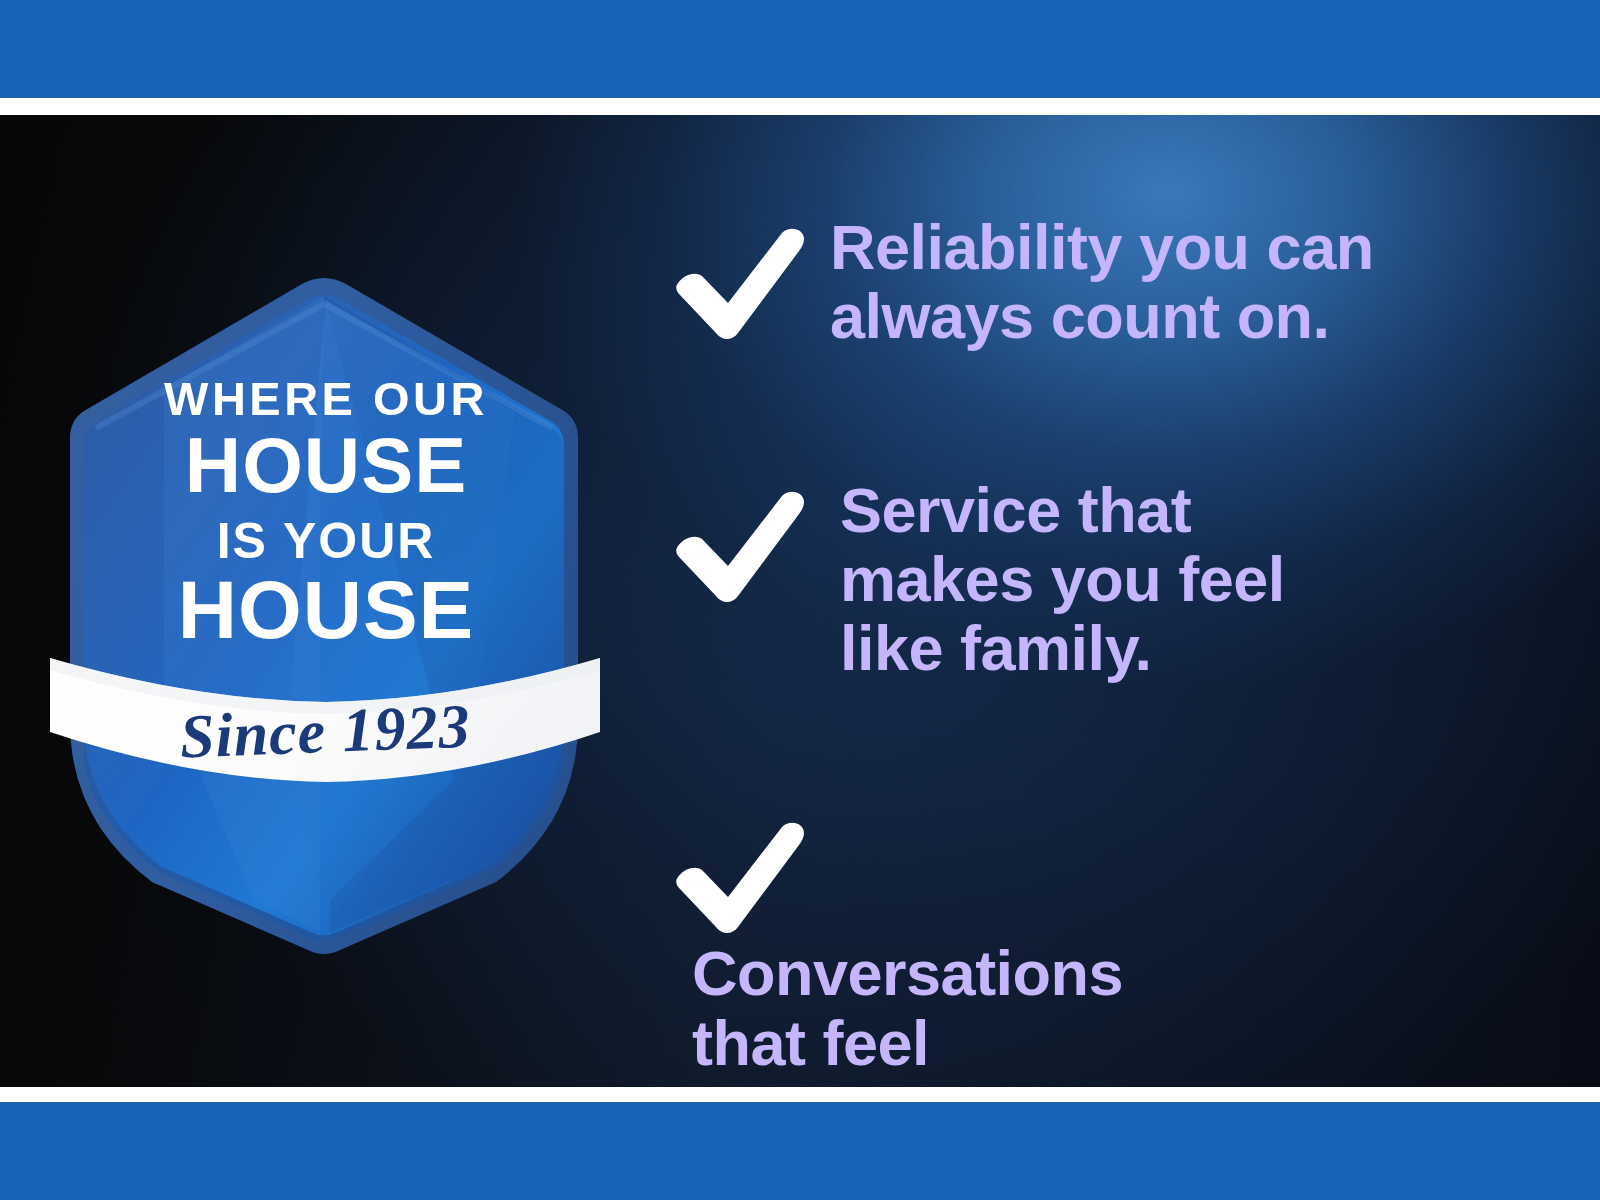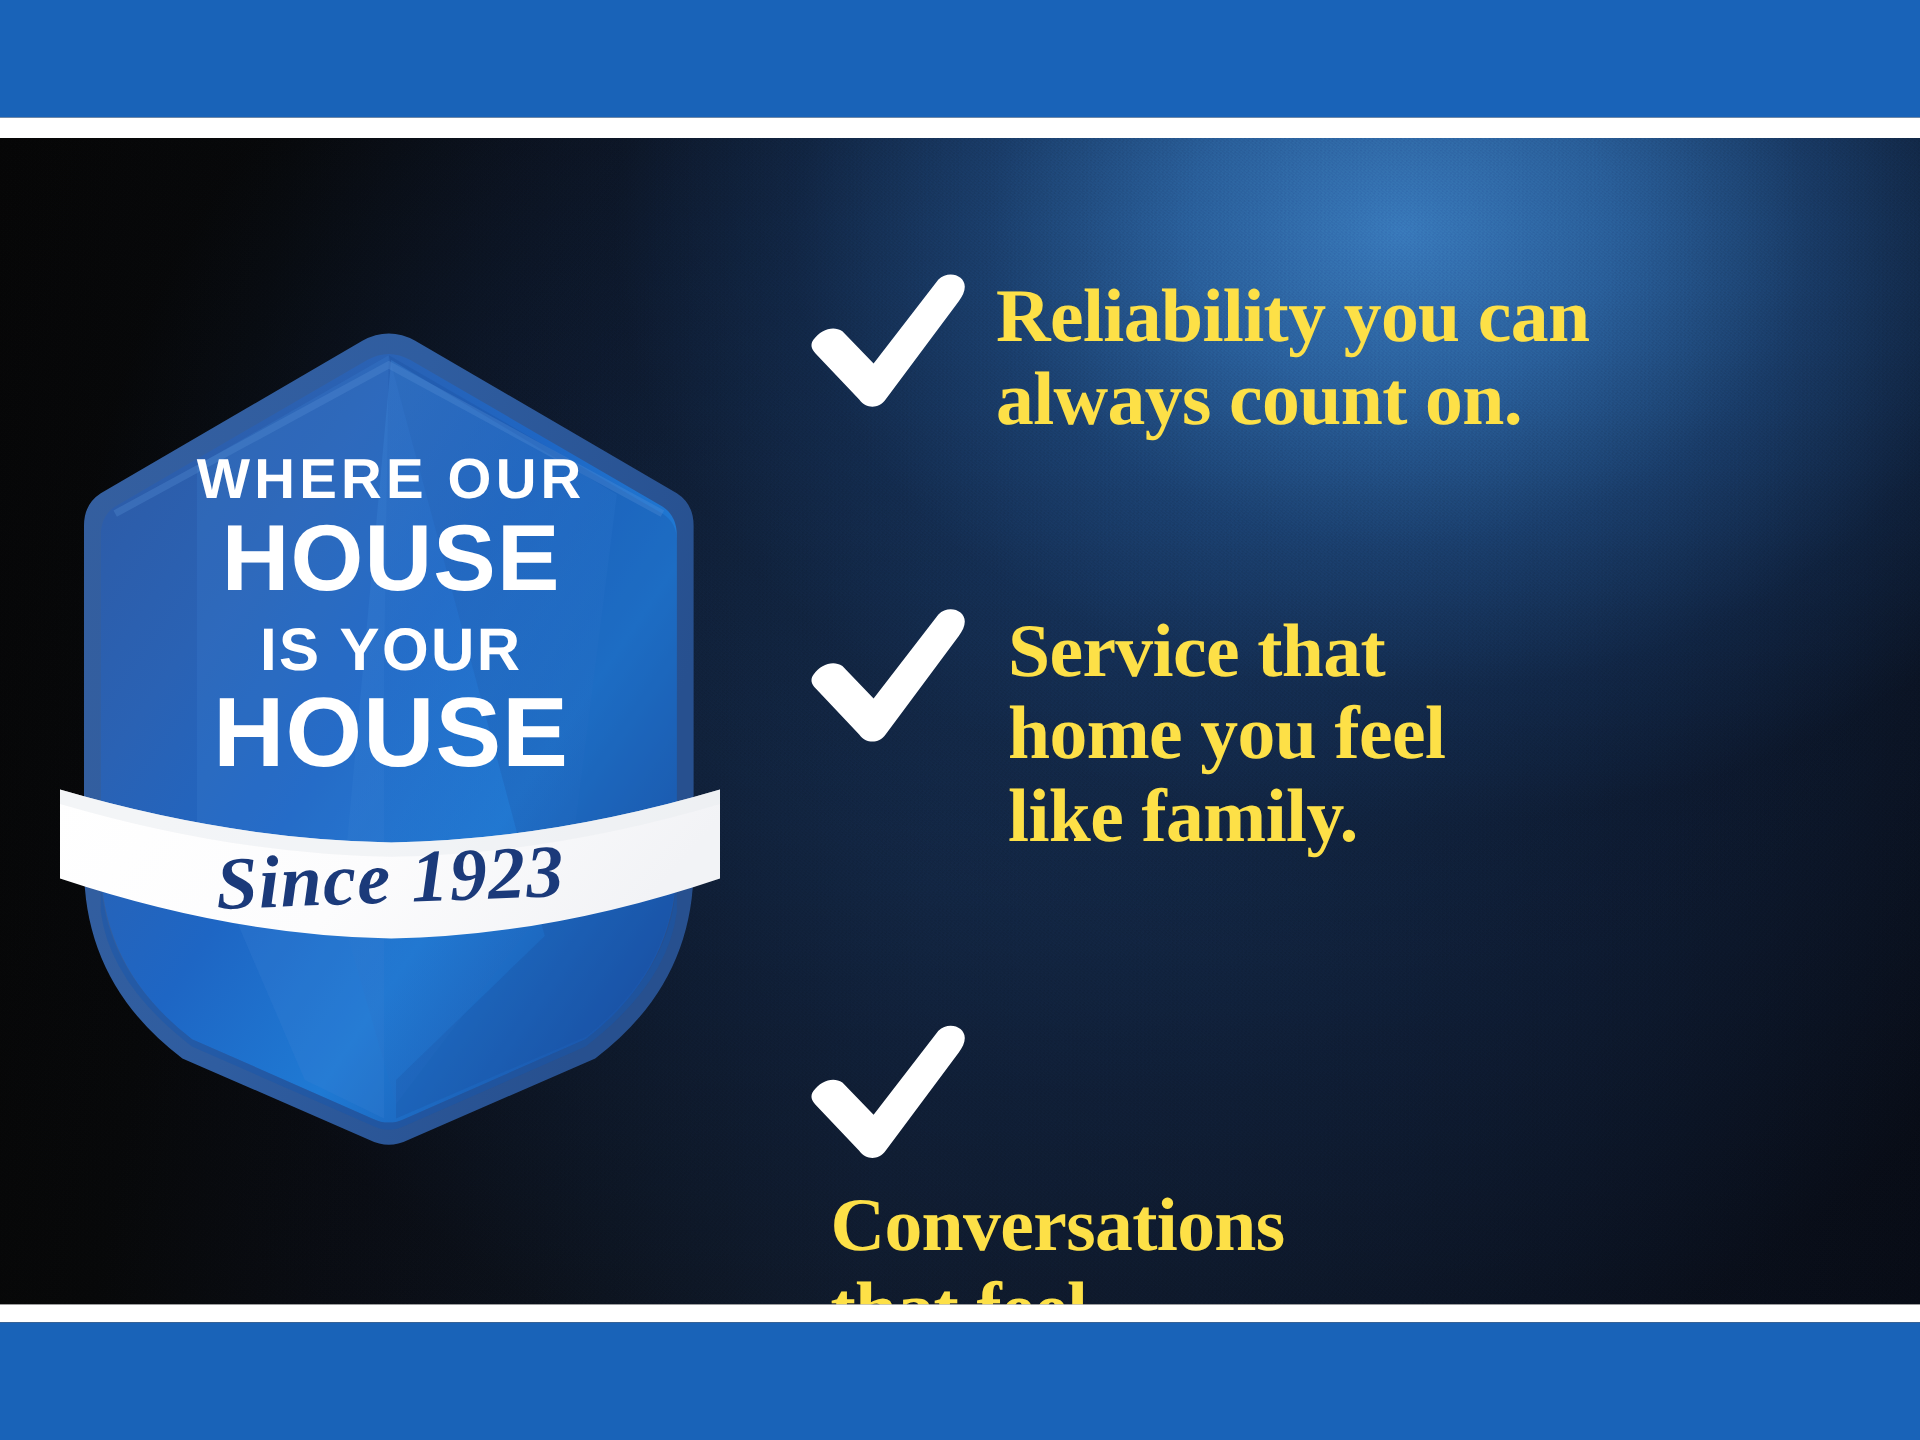--- a/index.html
+++ b/index.html
@@ -112,29 +112,28 @@
 
   .check {
     flex: 0 0 auto;
     width: 142px;
     height: 118px;
     margin-top: 14px;
   }
   .check svg { display: block; width: 100%; height: 100%; }
 
   .bullet-text {
-    font-family: Liberation Serif, serif;
+    font-family: Liberation Sans, sans-serif;
     font-weight: 700;
     font-size: 63px;
     line-height: 1.10;
     letter-spacing: -0.5px;
-    color: #fde047;
+    color: #c4b5fd;
     white-space: pre-line;
     padding-top: 2px;
-    margin-top: 16px;
   }
   .bullet.b1 .bullet-text { margin-left: 18px; }
   .bullet.b2 .bullet-text { margin-left: 28px; }
   .bullet.b3 .bullet-text { margin-left: 22px; }
 </style>
 </head>
 <body>
 
 <div id="stage">
 
@@ -294,21 +293,21 @@
                      L 112 8
                      C 120 0 134 4 134 14
                      C 134 18 132 22 129 26
                      L 68 108
                      C 62 116 52 116 46 108
                      L 10 70
                      C 6 66 5 62 8 58 Z" fill="#ffffff"></path>
           </svg>
         </span>
         <div class="bullet-text">Service that
-home you feel
+makes you feel
 like family.</div>
       </div>
 
       <div class="bullet b3">
         <span class="check">
           <svg viewBox="0 0 142 118" xmlns="http://www.w3.org/2000/svg">
             <path d="M 8 58
                      C 14 50 24 46 32 51
                      L 58 78
                      L 112 8

